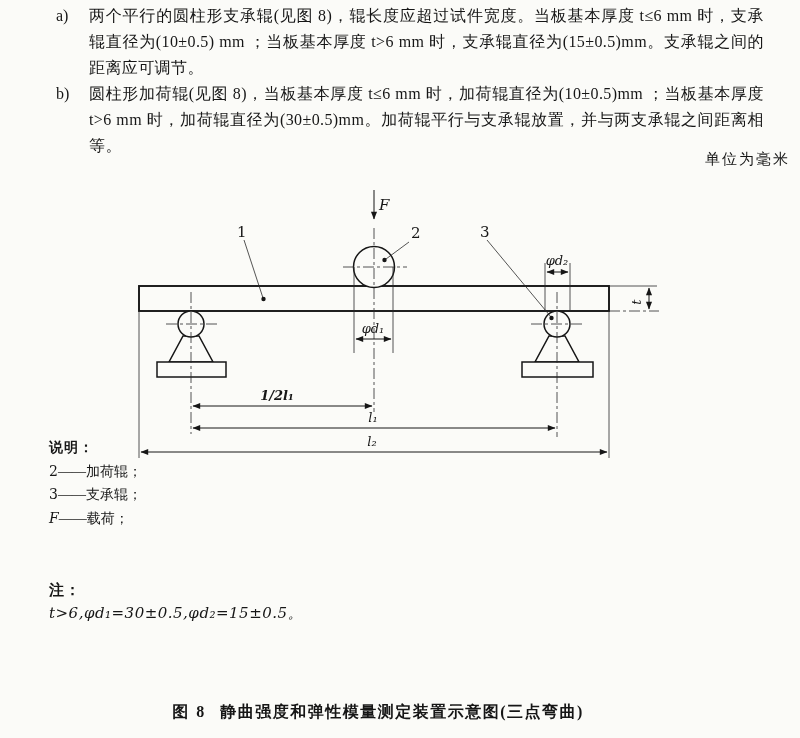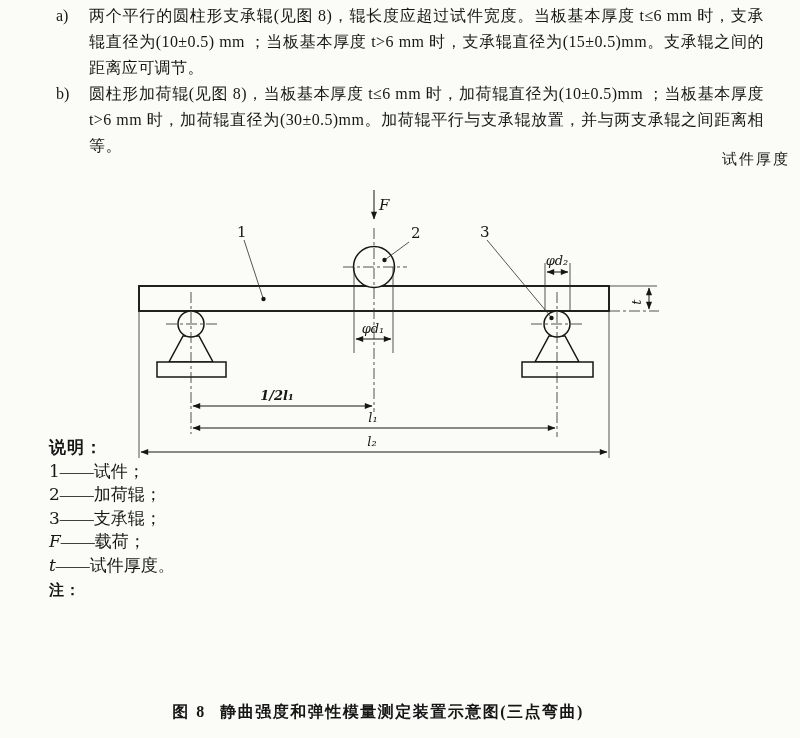--- a/index.html
+++ b/index.html
@@ -6,21 +6,21 @@
   body{
     width:800px;height:738px;position:relative;overflow:hidden;
     background:#fbfbf8;color:#161616;
     font-family:"Liberation Serif","DejaVu Serif",serif;
   }
   .para-block{position:absolute;left:56px;top:3px;width:708px;}
   .para{position:relative;padding-left:33px;text-align:justify;
         font-size:16px;line-height:26px;letter-spacing:0.4px;}
   .para .marker{position:absolute;left:0;top:0;letter-spacing:0;}
   .unit-note{position:absolute;top:150px;right:10px;font-size:15px;letter-spacing:2px;}
-  .legend{position:absolute;left:49px;top:436px;font-size:17px;}
+  .legend{position:absolute;left:49px;top:436px;font-size:14px;}
   .legend .row{height:23.6px;line-height:23.6px;white-space:nowrap;}
   .legend .title,.notes .title{font-weight:bold;letter-spacing:1px;}
   .sym{display:inline-block;font-family:"DejaVu Serif",serif;}
   .sym-italic{font-style:italic;}
   .notes{position:absolute;left:49px;top:579px;font-size:15px;}
   .notes .row{height:23.2px;line-height:23.2px;white-space:nowrap;}
   .formula{font-family:"DejaVu Serif",serif;font-style:italic;letter-spacing:0.5px;}
   .caption{position:absolute;left:0;top:702px;width:756px;text-align:center;
            font-weight:bold;font-size:16px;letter-spacing:1.5px;}
   .caption .figno{margin-right:14px;letter-spacing:2px;}
@@ -43,21 +43,21 @@
   <div class="para">
     <span class="marker">a)</span>
     <span>两个平行的圆柱形支承辊(见图 8)，辊长度应超过试件宽度。当板基本厚度 t≤6 mm 时，支承辊直径为(10±0.5) mm ；当板基本厚度 t&gt;6 mm 时，支承辊直径为(15±0.5)mm。支承辊之间的距离应可调节。</span>
   </div>
   <div class="para">
     <span class="marker">b)</span>
     <span>圆柱形加荷辊(见图 8)，当板基本厚度 t≤6 mm 时，加荷辊直径为(10±0.5)mm ；当板基本厚度 t&gt;6 mm 时，加荷辊直径为(30±0.5)mm。加荷辊平行与支承辊放置，并与两支承辊之间距离相等。</span>
   </div>
 </div>
 
-<div class="unit-note">试件厚度</div>
+<div class="unit-note">单位为毫米</div>
 
 <svg class="diagram" width="600" height="300" viewBox="100 175 600 300" xmlns="http://www.w3.org/2000/svg">
   <defs>
     <marker id="arrow" viewBox="0 0 10 10" refX="9" refY="5" markerWidth="10" markerHeight="8" orient="auto-start-reverse" markerUnits="userSpaceOnUse">
       <path d="M0,1.2 L9.6,5 L0,8.8 z" fill="#161616"></path>
     </marker>
   </defs>
 
   <g>
     <rect x="139" y="286" width="470" height="25" class="ln-thick" fill="#fbfbf8"></rect>
@@ -137,35 +137,30 @@
     <line x1="193" y1="428" x2="555" y2="428" class="dim" marker-start="url(#arrow)" marker-end="url(#arrow)"></line>
     <text x="373" y="422" class="dimtext" text-anchor="middle">l₁</text>
     <line x1="141" y1="452" x2="607" y2="452" class="dim" marker-start="url(#arrow)" marker-end="url(#arrow)"></line>
     <text x="372" y="446" class="dimtext" text-anchor="middle">l₂</text>
   </g>
 </svg>
 
 <div class="legend">
   <div class="row title">说明：</div>
   <div class="row">
-    <span class="sym">1</span><span>——试件；</span>
-  </div>
-  <div class="row">
     <span class="sym">2</span><span>——加荷辊；</span>
   </div>
   <div class="row">
     <span class="sym">3</span><span>——支承辊；</span>
   </div>
   <div class="row">
     <span class="sym sym-italic">F</span><span>——载荷；</span>
   </div>
-  <div class="row">
-    <span class="sym sym-italic">t</span><span>——试件厚度。</span>
-  </div>
 </div>
 
 <div class="notes">
   <div class="row title">注：</div>
+  <div class="row formula">t&gt;6,φd₁=30±0.5,φd₂=15±0.5。</div>
 </div>
 
 <div class="caption">
   <span class="figno">图 8</span><span>静曲强度和弹性模量测定装置示意图(三点弯曲)</span>
 </div>
 
 </body></html>

